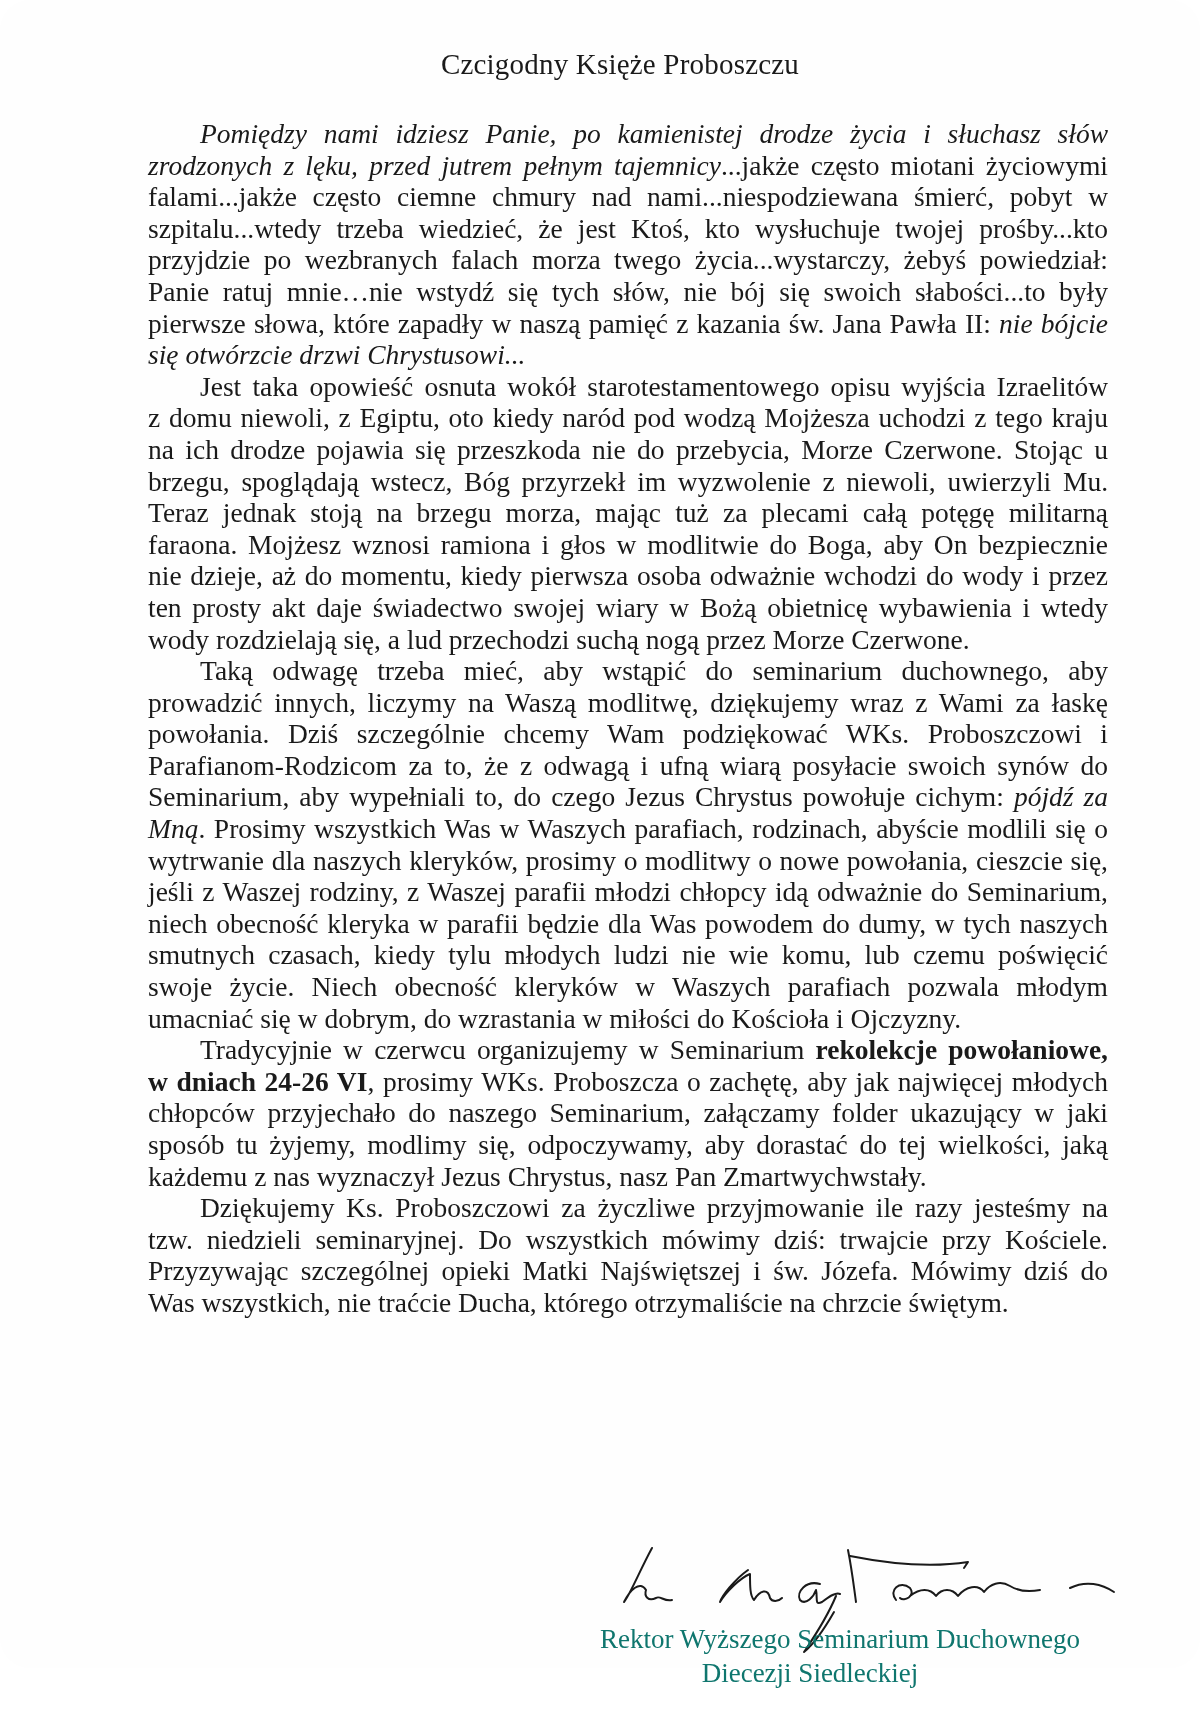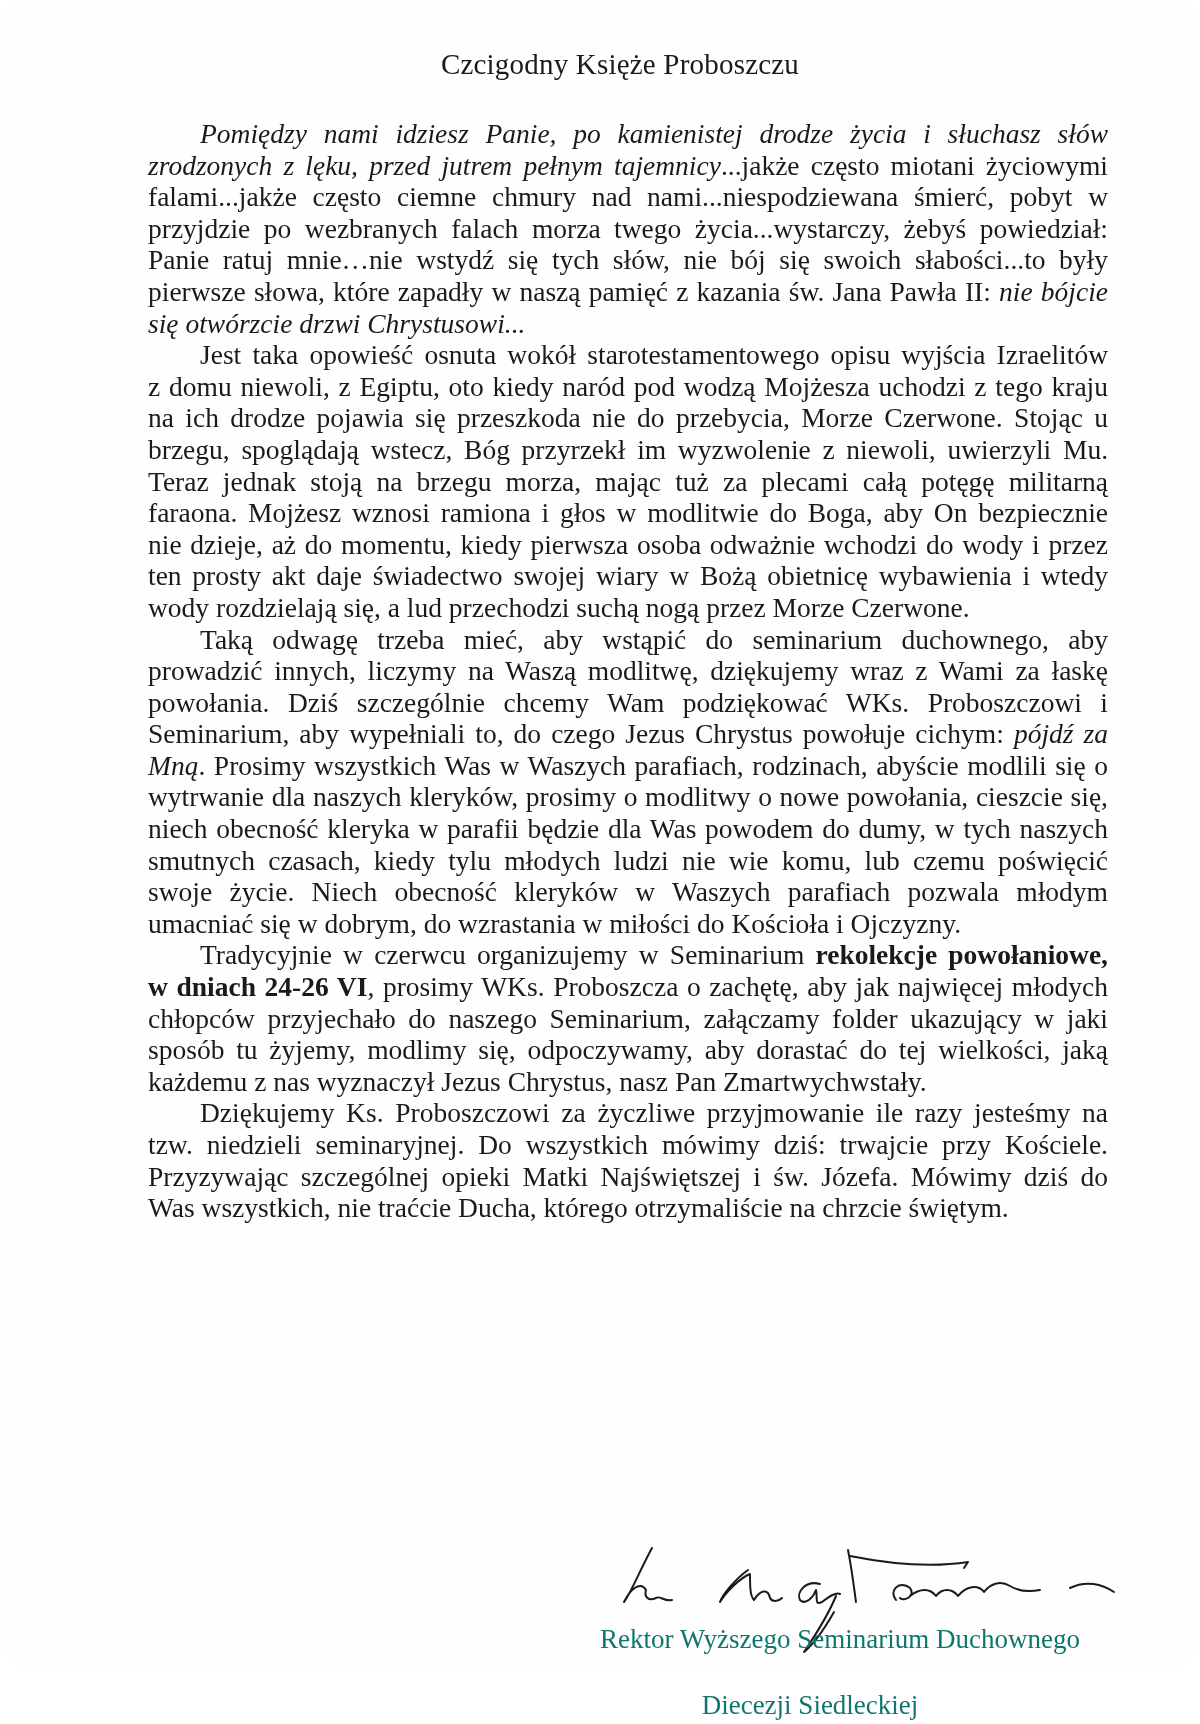--- a/index.html
+++ b/index.html
@@ -30,56 +30,59 @@
     .b { font-weight: bold; }
     .signature-area {
       position: absolute; left: 0; top: 1540px; width: 1200px; height: 180px;
     }
     .signature-svg { position: absolute; left: 600px; top: 0; width: 560px; height: 150px; }
     .sig-title {
       position: absolute; top: 1623px; left: 590px; width: 500px; text-align: center;
       font-size: 27px; line-height: 32px;
       font-family: "Liberation Serif", "DejaVu Serif", serif; color: #0f766e;
     }
-    .sig-diocese { top: 1657px; left: 560px; margin-top: 32px; }
+    .sig-diocese { top: 1657px; left: 560px; }
   </style>
 </head>
 <body>
 
 <div class="page">
   <div class="salutation">Czcigodny Księże Proboszczu</div>
 
   <div class="body-text" id="body-text">
       <div>
         <span class="line indent"><span class="it">Pomiędzy nami idziesz Panie, po kamienistej drodze życia i słuchasz słów</span></span>
         <span class="line"><span class="it">zrodzonych z lęku, przed jutrem pełnym tajemnicy</span><span>...jakże często miotani życiowymi</span></span>
         <span class="line"><span>falami...jakże często ciemne chmury nad nami...niespodziewana śmierć, pobyt w</span></span>
+        <span class="line"><span>szpitalu...wtedy trzeba wiedzieć, że jest Ktoś, kto wysłuchuje twojej prośby...kto</span></span>
         <span class="line"><span>przyjdzie po wezbranych falach morza twego życia...wystarczy, żebyś powiedział:</span></span>
         <span class="line"><span>Panie ratuj mnie…nie wstydź się tych słów, nie bój się swoich słabości...to były</span></span>
         <span class="line"><span>pierwsze słowa, które zapadły w naszą pamięć z kazania św. Jana Pawła II: </span><span class="it">nie bójcie</span></span>
         <span class="line last"><span class="it">się otwórzcie drzwi Chrystusowi...</span></span>
       </div>
       <div>
         <span class="line indent"><span>Jest taka opowieść osnuta wokół starotestamentowego opisu wyjścia Izraelitów</span></span>
         <span class="line"><span>z domu niewoli, z Egiptu, oto kiedy naród pod wodzą Mojżesza uchodzi z tego kraju</span></span>
         <span class="line"><span>na ich drodze pojawia się przeszkoda nie do przebycia, Morze Czerwone. Stojąc u</span></span>
         <span class="line"><span>brzegu, spoglądają wstecz, Bóg przyrzekł im wyzwolenie z niewoli, uwierzyli Mu.</span></span>
         <span class="line"><span>Teraz jednak stoją na brzegu morza, mając tuż za plecami całą potęgę militarną</span></span>
         <span class="line"><span>faraona. Mojżesz wznosi ramiona i głos w modlitwie do Boga, aby On bezpiecznie</span></span>
         <span class="line"><span>nie dzieje, aż do momentu, kiedy pierwsza osoba odważnie wchodzi do wody i przez</span></span>
         <span class="line"><span>ten prosty akt daje świadectwo swojej wiary w Bożą obietnicę wybawienia i wtedy</span></span>
         <span class="line last"><span>wody rozdzielają się, a lud przechodzi suchą nogą przez Morze Czerwone.</span></span>
       </div>
       <div>
         <span class="line indent"><span>Taką odwagę trzeba mieć, aby wstąpić do seminarium duchownego, aby</span></span>
         <span class="line"><span>prowadzić innych, liczymy na Waszą modlitwę, dziękujemy wraz z Wami za łaskę</span></span>
         <span class="line"><span>powołania. Dziś szczególnie chcemy Wam podziękować WKs. Proboszczowi i</span></span>
+        <span class="line"><span>Parafianom-Rodzicom za to, że z odwagą i ufną wiarą posyłacie swoich synów do</span></span>
         <span class="line"><span>Seminarium, aby wypełniali to, do czego Jezus Chrystus powołuje cichym: </span><span class="it">pójdź za</span></span>
         <span class="line"><span class="it">Mną</span><span>. Prosimy wszystkich Was w Waszych parafiach, rodzinach, abyście modlili się o</span></span>
         <span class="line"><span>wytrwanie dla naszych kleryków, prosimy o modlitwy o nowe powołania, cieszcie się,</span></span>
+        <span class="line"><span>jeśli z Waszej rodziny, z Waszej parafii młodzi chłopcy idą odważnie do Seminarium,</span></span>
         <span class="line"><span>niech obecność kleryka w parafii będzie dla Was powodem do dumy, w tych naszych</span></span>
         <span class="line"><span>smutnych czasach, kiedy tylu młodych ludzi nie wie komu, lub czemu poświęcić</span></span>
         <span class="line"><span>swoje życie. Niech obecność kleryków w Waszych parafiach pozwala młodym</span></span>
         <span class="line last"><span>umacniać się w dobrym, do wzrastania w miłości do Kościoła i Ojczyzny.</span></span>
       </div>
       <div>
         <span class="line indent"><span>Tradycyjnie w czerwcu organizujemy w Seminarium </span><span class="b">rekolekcje powołaniowe,</span></span>
         <span class="line"><span class="b">w dniach 24-26 VI</span><span>, prosimy WKs. Proboszcza o zachętę, aby jak najwięcej młodych</span></span>
         <span class="line"><span>chłopców przyjechało do naszego Seminarium, załączamy folder ukazujący w jaki</span></span>
         <span class="line"><span>sposób tu żyjemy, modlimy się, odpoczywamy, aby dorastać do tej wielkości, jaką</span></span>

